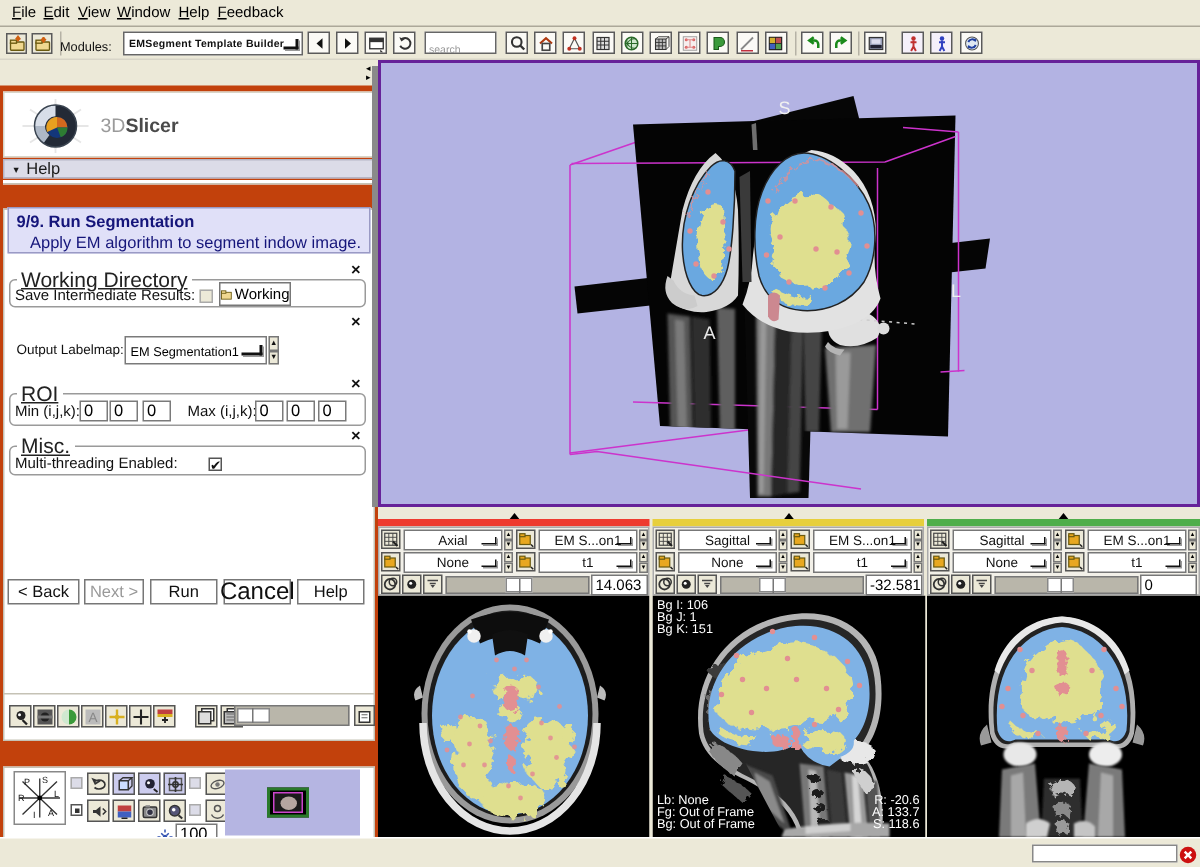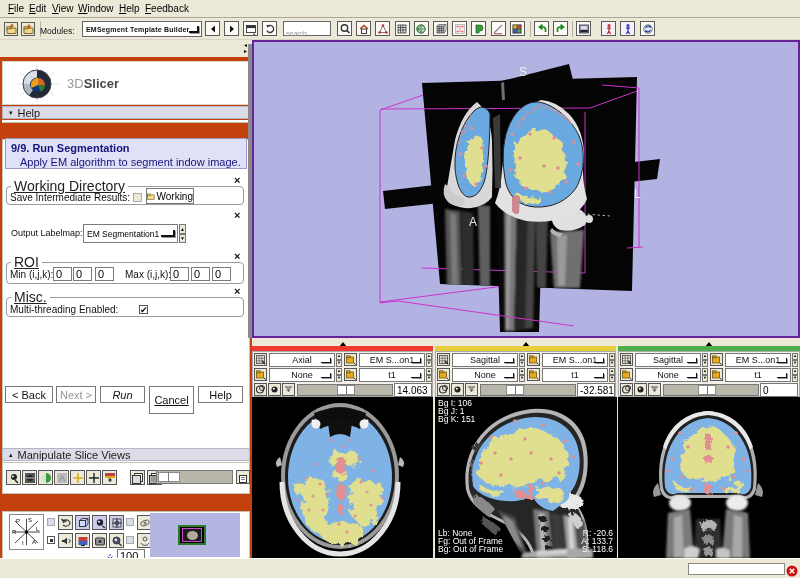--- a/index.html
+++ b/index.html
@@ -242,24 +242,23 @@
     <div class="inp" style="left:191px;top:210px;width:19px;height:14px;padding-left:2px;">0</div>
     <div class="inp" style="left:212px;top:210px;width:19px;height:14px;padding-left:2px;">0</div>
     <fieldset style="left:6px;top:232px;width:238px;height:28px;">
       <legend>Misc.</legend>
     </fieldset>
     <span class="xclose" style="top:229px;">×</span>
     <span class="lbl" style="left:10px;top:247px;">Multi-threading Enabled:</span>
     <div class="abs white" style="left:139px;top:248px;width:9px;height:9px;border:1px solid #555;font-size:9px;line-height:8px;color:#111;">✔</div>
     <div class="abs white" style="left:5px;top:329px;width:48px;height:17px;border:1px solid #777;display:flex;align-items:center;justify-content:center;font-size:11px;color:#111;">&lt; Back</div>
     <div class="abs white" style="left:56px;top:329px;width:40px;height:17px;border:1px solid #777;display:flex;align-items:center;justify-content:center;font-size:11px;color:#999;">Next &gt;</div>
-    <div class="abs white" style="left:100px;top:329px;width:45px;height:17px;border:1px solid #777;display:flex;align-items:center;justify-content:center;font-size:11px;color:#111;font-style:italic;">Run</div>
-    <div class="abs white" style="left:149px;top:329px;width:45px;height:28px;border:1px solid #777;display:flex;align-items:center;justify-content:center;font-size:11px;color:#111;text-decoration:underline;">Cancel</div>
+    <div class="abs white" style="left:100px;top:329px;width:45px;height:17px;border:1px solid #777;display:flex;align-items:center;justify-content:center;font-size:11px;color:#111;">Run</div>
+    <div class="abs white" style="left:149px;top:329px;width:45px;height:17px;border:1px solid #777;display:flex;align-items:center;justify-content:center;font-size:16px;color:#111;">Cancel</div>
     <div class="abs white" style="left:198px;top:329px;width:45px;height:17px;border:1px solid #777;display:flex;align-items:center;justify-content:center;font-size:11px;color:#111;">Help</div>
-    <div class="hdrbar" style="top:391px;"><span class="tri">▴</span>Manipulate Slice Views</div>
     <div class="abs white" style="left:2px;top:405px;width:248px;height:32px;border:1px solid #c5c2b5;"></div>
     <div class="sbtn" style="left:6px;top:413px;width:15px;height:15px;display:flex;align-items:center;justify-content:center;">
       <svg width="12" height="12" viewBox="0 0 12 12">
         <circle cx="6" cy="5" r="3" fill="#222"></circle>
         <circle cx="5" cy="4.5" r="1" fill="#fff"></circle>
         <path d="M7 8 l3 3" stroke="#222" stroke-width="1.5"></path>
       </svg>
     </div>
     <div class="sbtn" style="left:22px;top:413px;width:15px;height:15px;display:flex;align-items:center;justify-content:center;">
       <svg width="12" height="12" viewBox="0 0 12 12">

